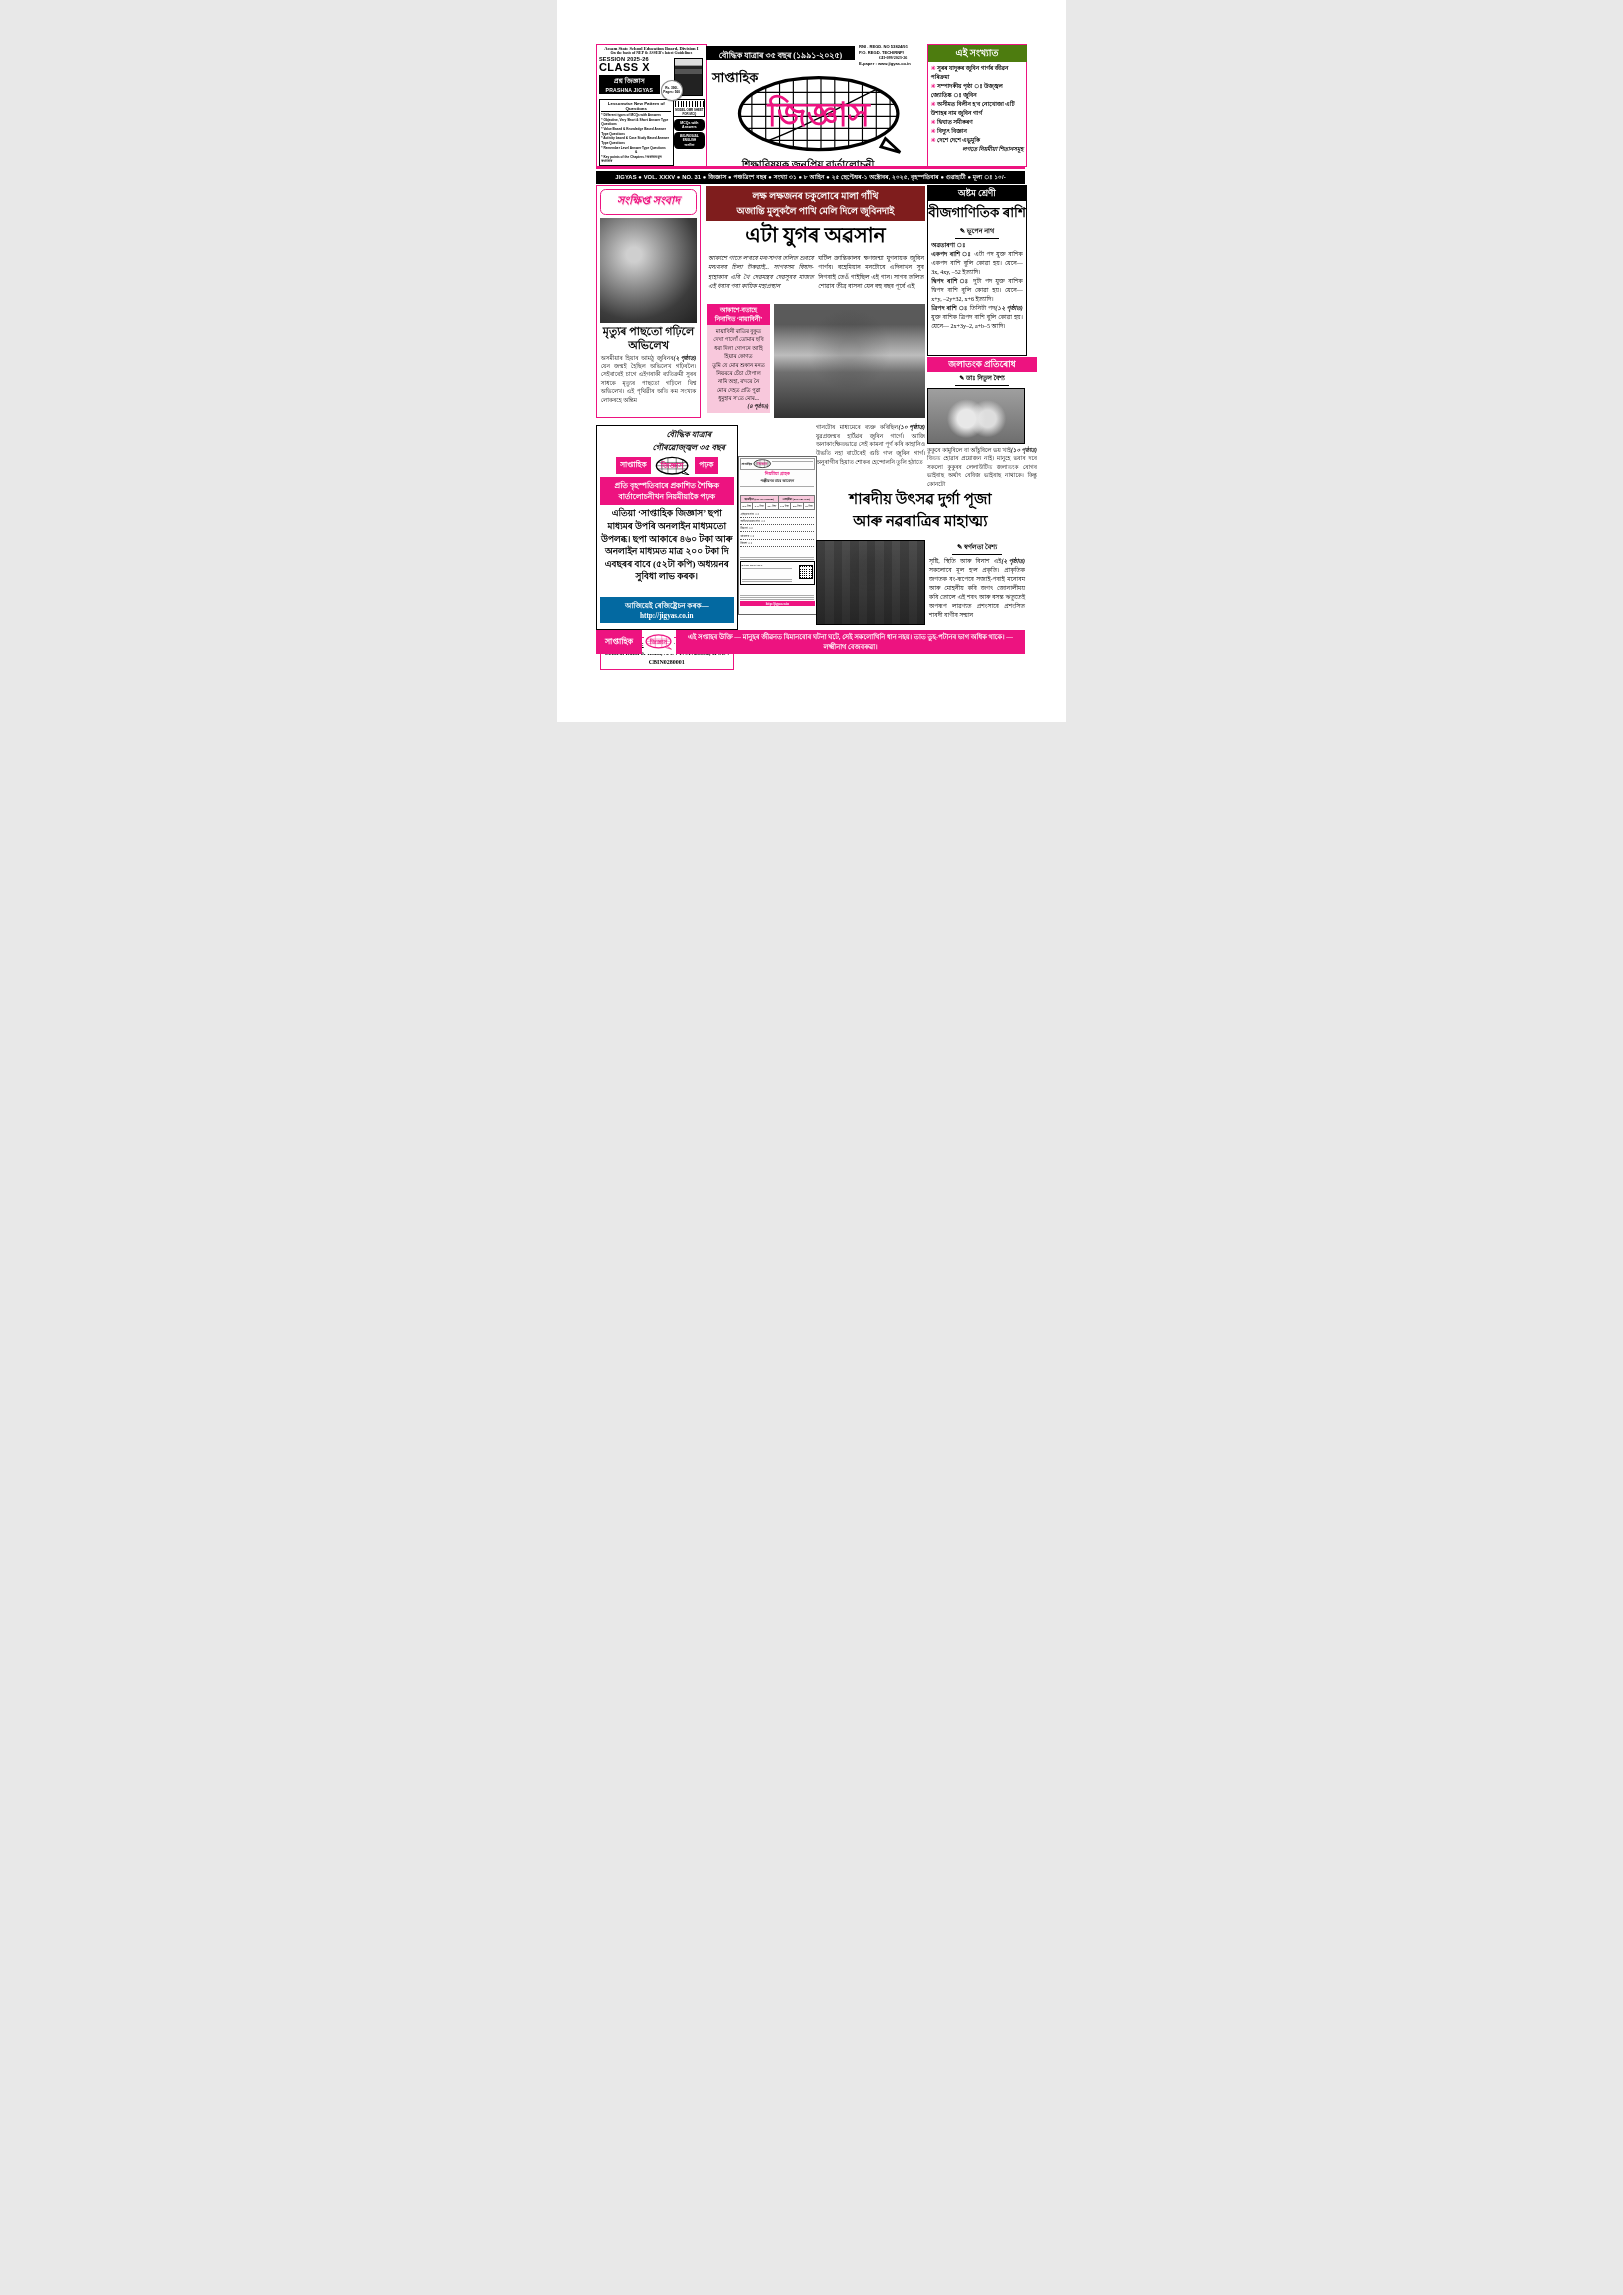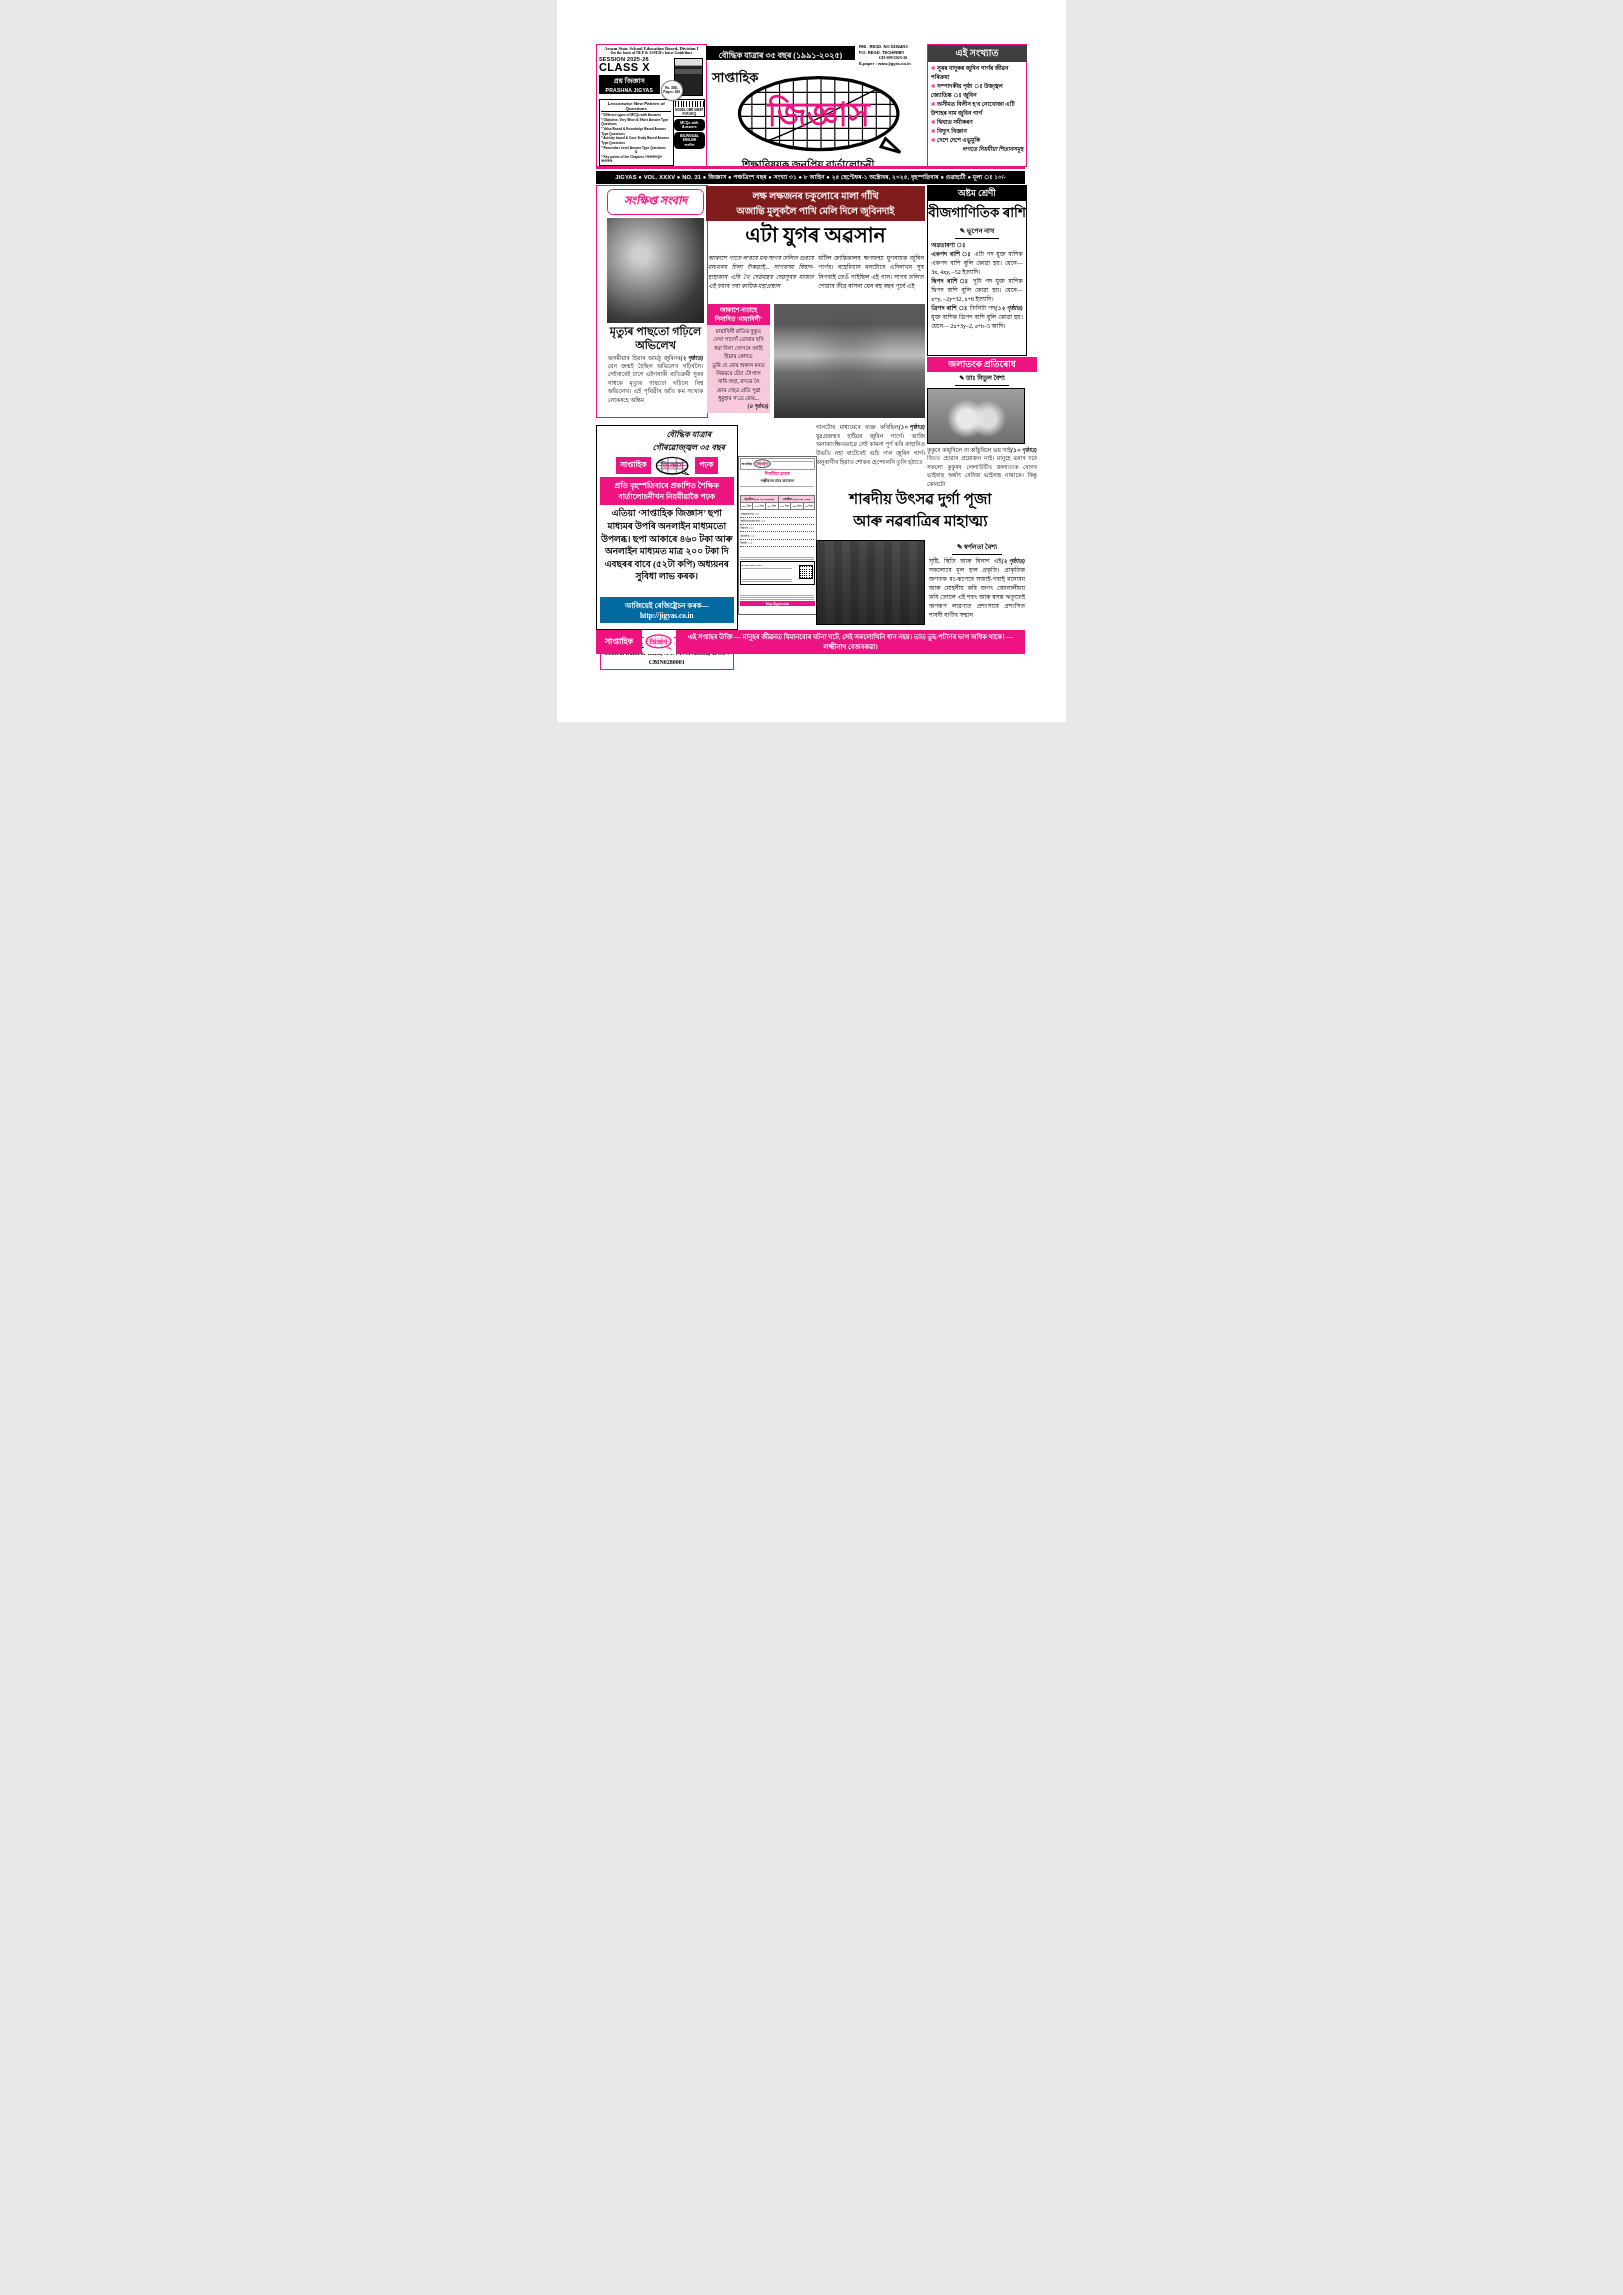--- a/index.html
+++ b/index.html
@@ -1,19 +1,19 @@
 <!DOCTYPE html>
 <html style="font-size:7.4px"><head>
 <meta charset="utf-8">
 <style>
   html,body{margin:0;padding:0;background:#e8e8e8;}
   .page{position:relative;width:509px;height:722px;background:#fff;margin:0 auto;
         font-family:"Liberation Serif", serif;color:#000;overflow:hidden;}
   .abs{position:absolute;}
-  .pink{background:#404040;color:#fff;}
+  .pink{background:#4d7c0f;color:#fff;}
   .ctr{text-align:center;}
   .b{font-weight:bold;}
   .i{font-style:italic;}
   .just{text-align:justify;}
   .jump{float:right;font-weight:bold;font-style:italic;}
   
   .ad{border:1.4px solid #ED1380;padding:1.4px 1.9px;font-family:"Liberation Sans",sans-serif;overflow:hidden;}
   .ad-head{font-family:"Liberation Serif",serif;font-size:4.6px;font-weight:bold;text-align:center;}
   .ad-basis{font-family:"Liberation Serif",serif;font-size:3.9px;font-weight:bold;text-align:center;margin-bottom:0.9px;}
   .ad-mid{position:relative;height:43px;}
@@ -41,21 +41,21 @@
             font-size:5.3px;text-align:center;padding:0.5px 0;margin-top:1.4px;}
   
   .mast-banner{background:#000;color:#fff;font-size:7.9px;font-weight:bold;text-align:center;line-height:19.4px;}
   .rni{font-family:"Liberation Sans",sans-serif;font-size:4.1px;font-weight:bold;line-height:1.35;text-align:left;}
   .weekly-lg{font-size:13px;font-weight:bold;}
   .tagline{font-size:10.2px;font-weight:bold;text-align:center;}
   .pinkrule{background:#ED1380;}
   .dateline{background:#000;color:#fff;font-size:5.8px;font-weight:bold;text-align:center;line-height:12.5px;
             font-family:"Liberation Sans",sans-serif;letter-spacing:0.1px;white-space:nowrap;}
   
-  .brief{border:1.9px solid #ED1380;padding-left:7px;}
+  .brief{border:1.9px solid #ED1380;}
   .brief-title{margin:2.8px;border:1.4px solid #ED1380;border-radius:5.6px;height:24px;display:flex;
                align-items:center;justify-content:center;color:#ED1380;font-size:11px;font-weight:bold;
                font-style:italic;text-shadow:0.5px 0.5px 0 #f9b9d6;}
   .brief-photo{margin:0 3.2px;height:105px;background:
      radial-gradient(circle at 35% 35%, #cfcfcf 0 8%, #9a9a9a 30%, #3c3c3c 70%, #222 100%);}
   .brief-head{font-size:11px;font-weight:bold;text-align:center;line-height:1.2;margin:2.8px 0.9px 0.9px;}
   .brief-body{font-size:5.8px;padding:0.9px 3.7px;line-height:1.45;}
   
   .kicker{background:#7f1d1d;color:#fff;font-size:9.3px;font-weight:bold;text-align:center;
           display:flex;flex-direction:column;justify-content:center;line-height:1.6;}

